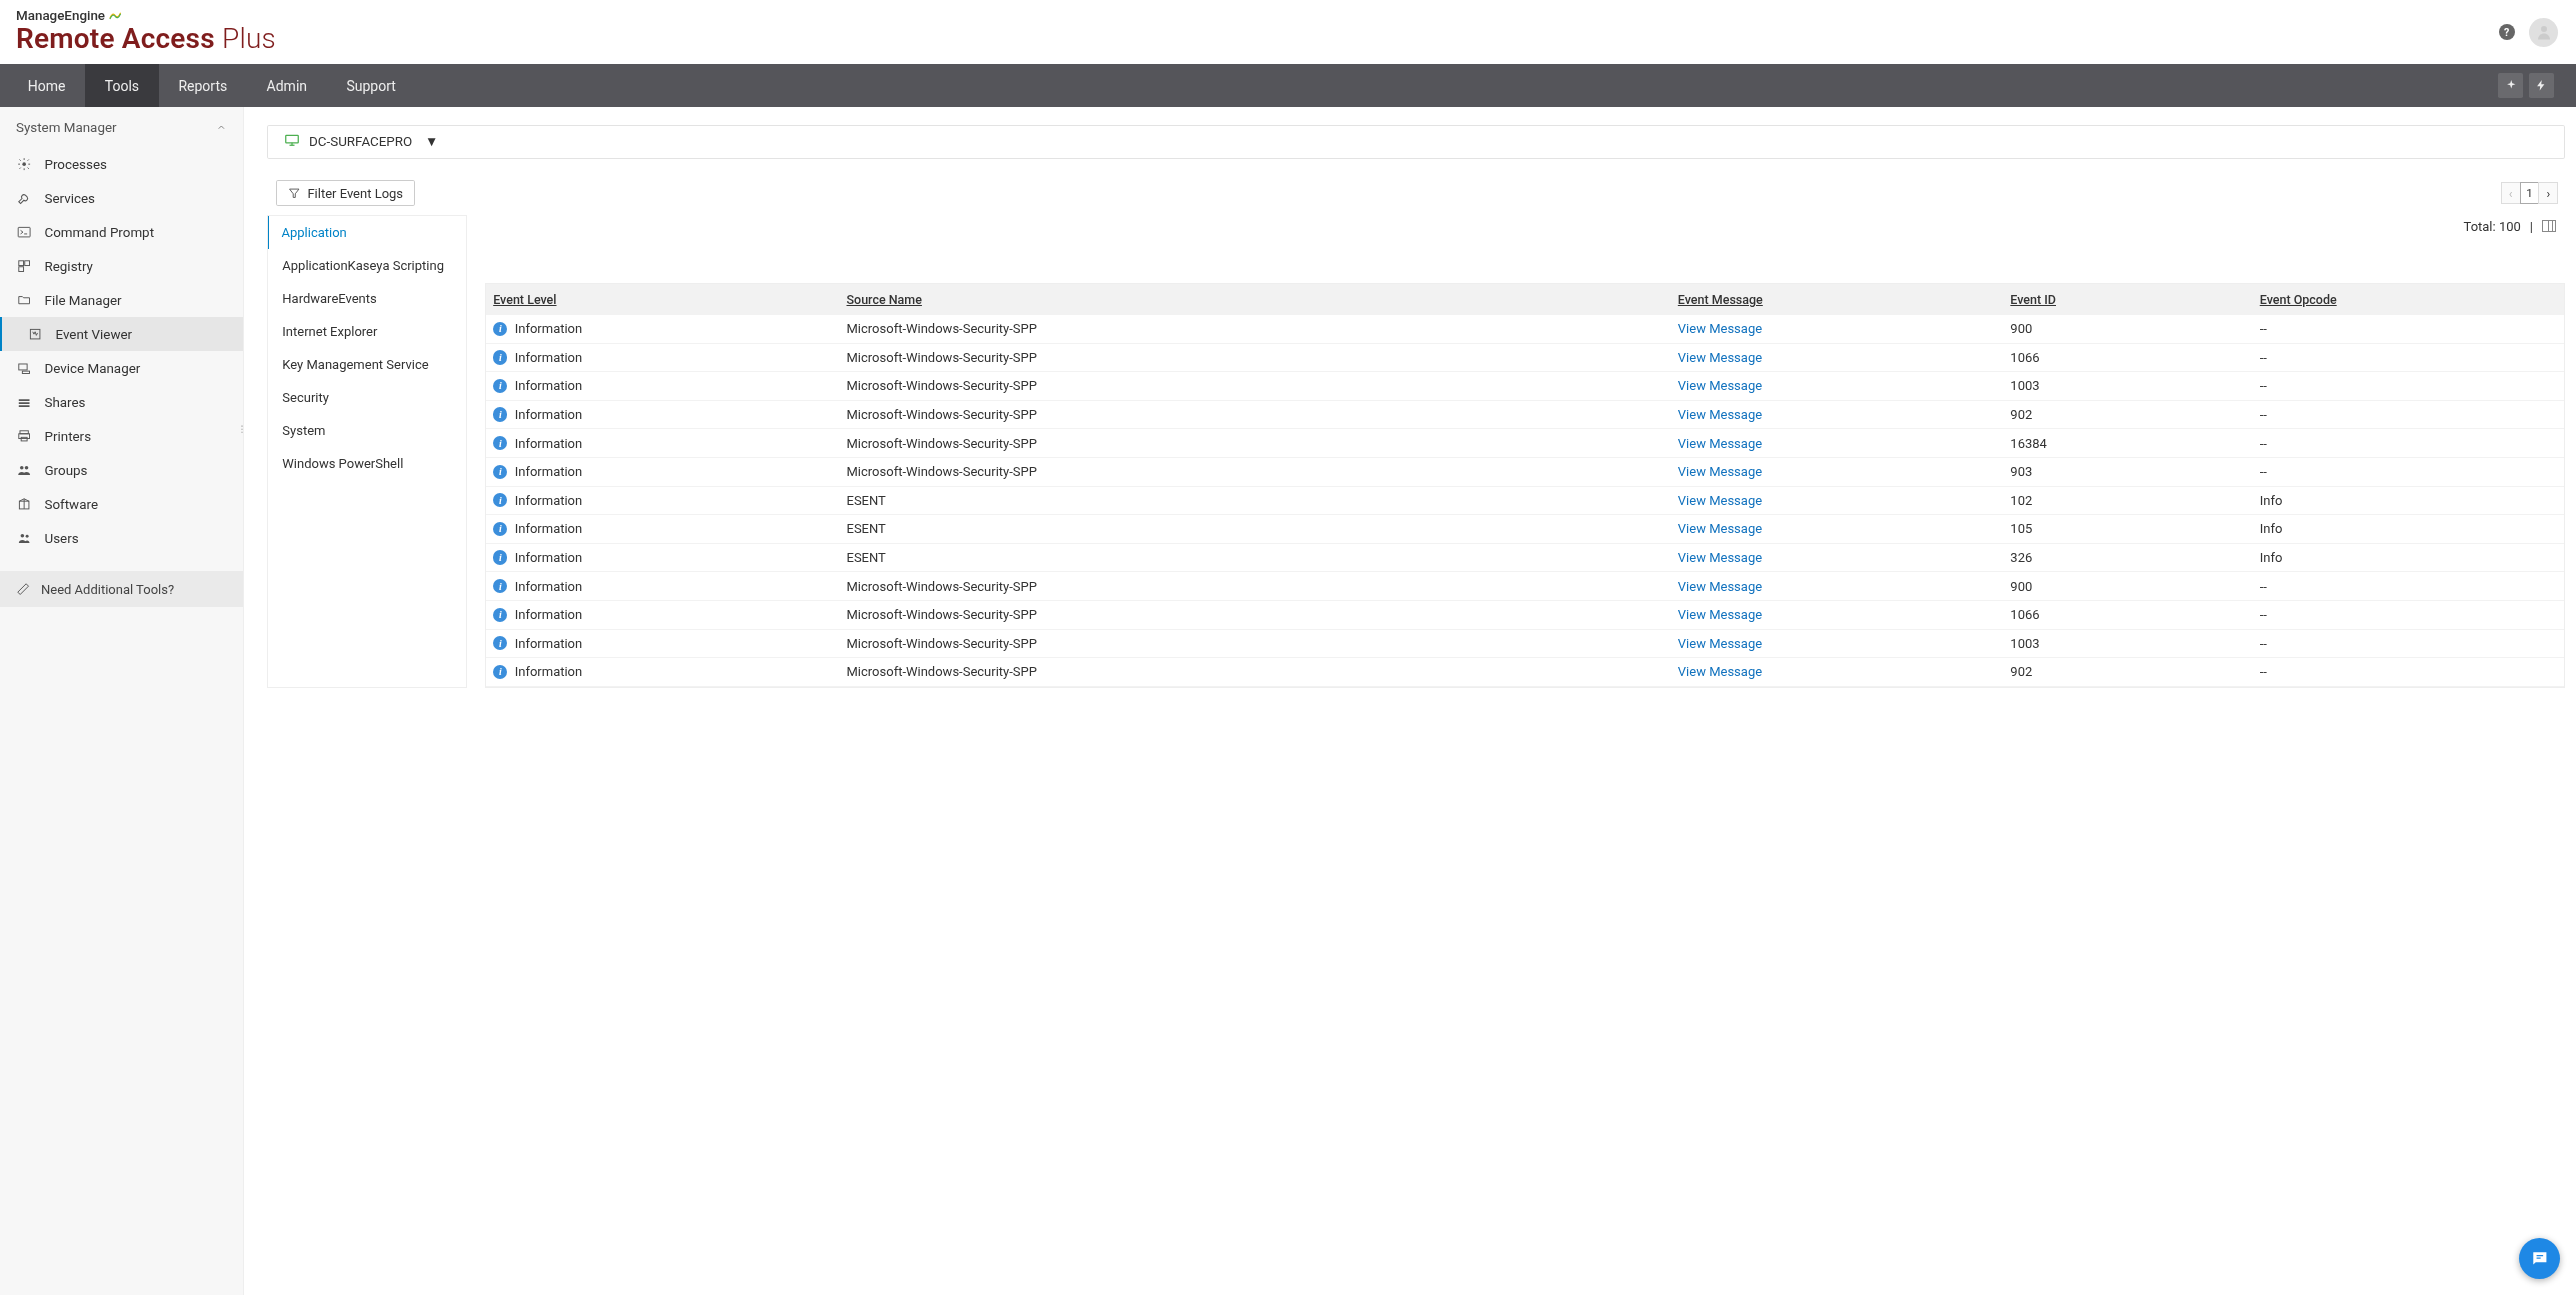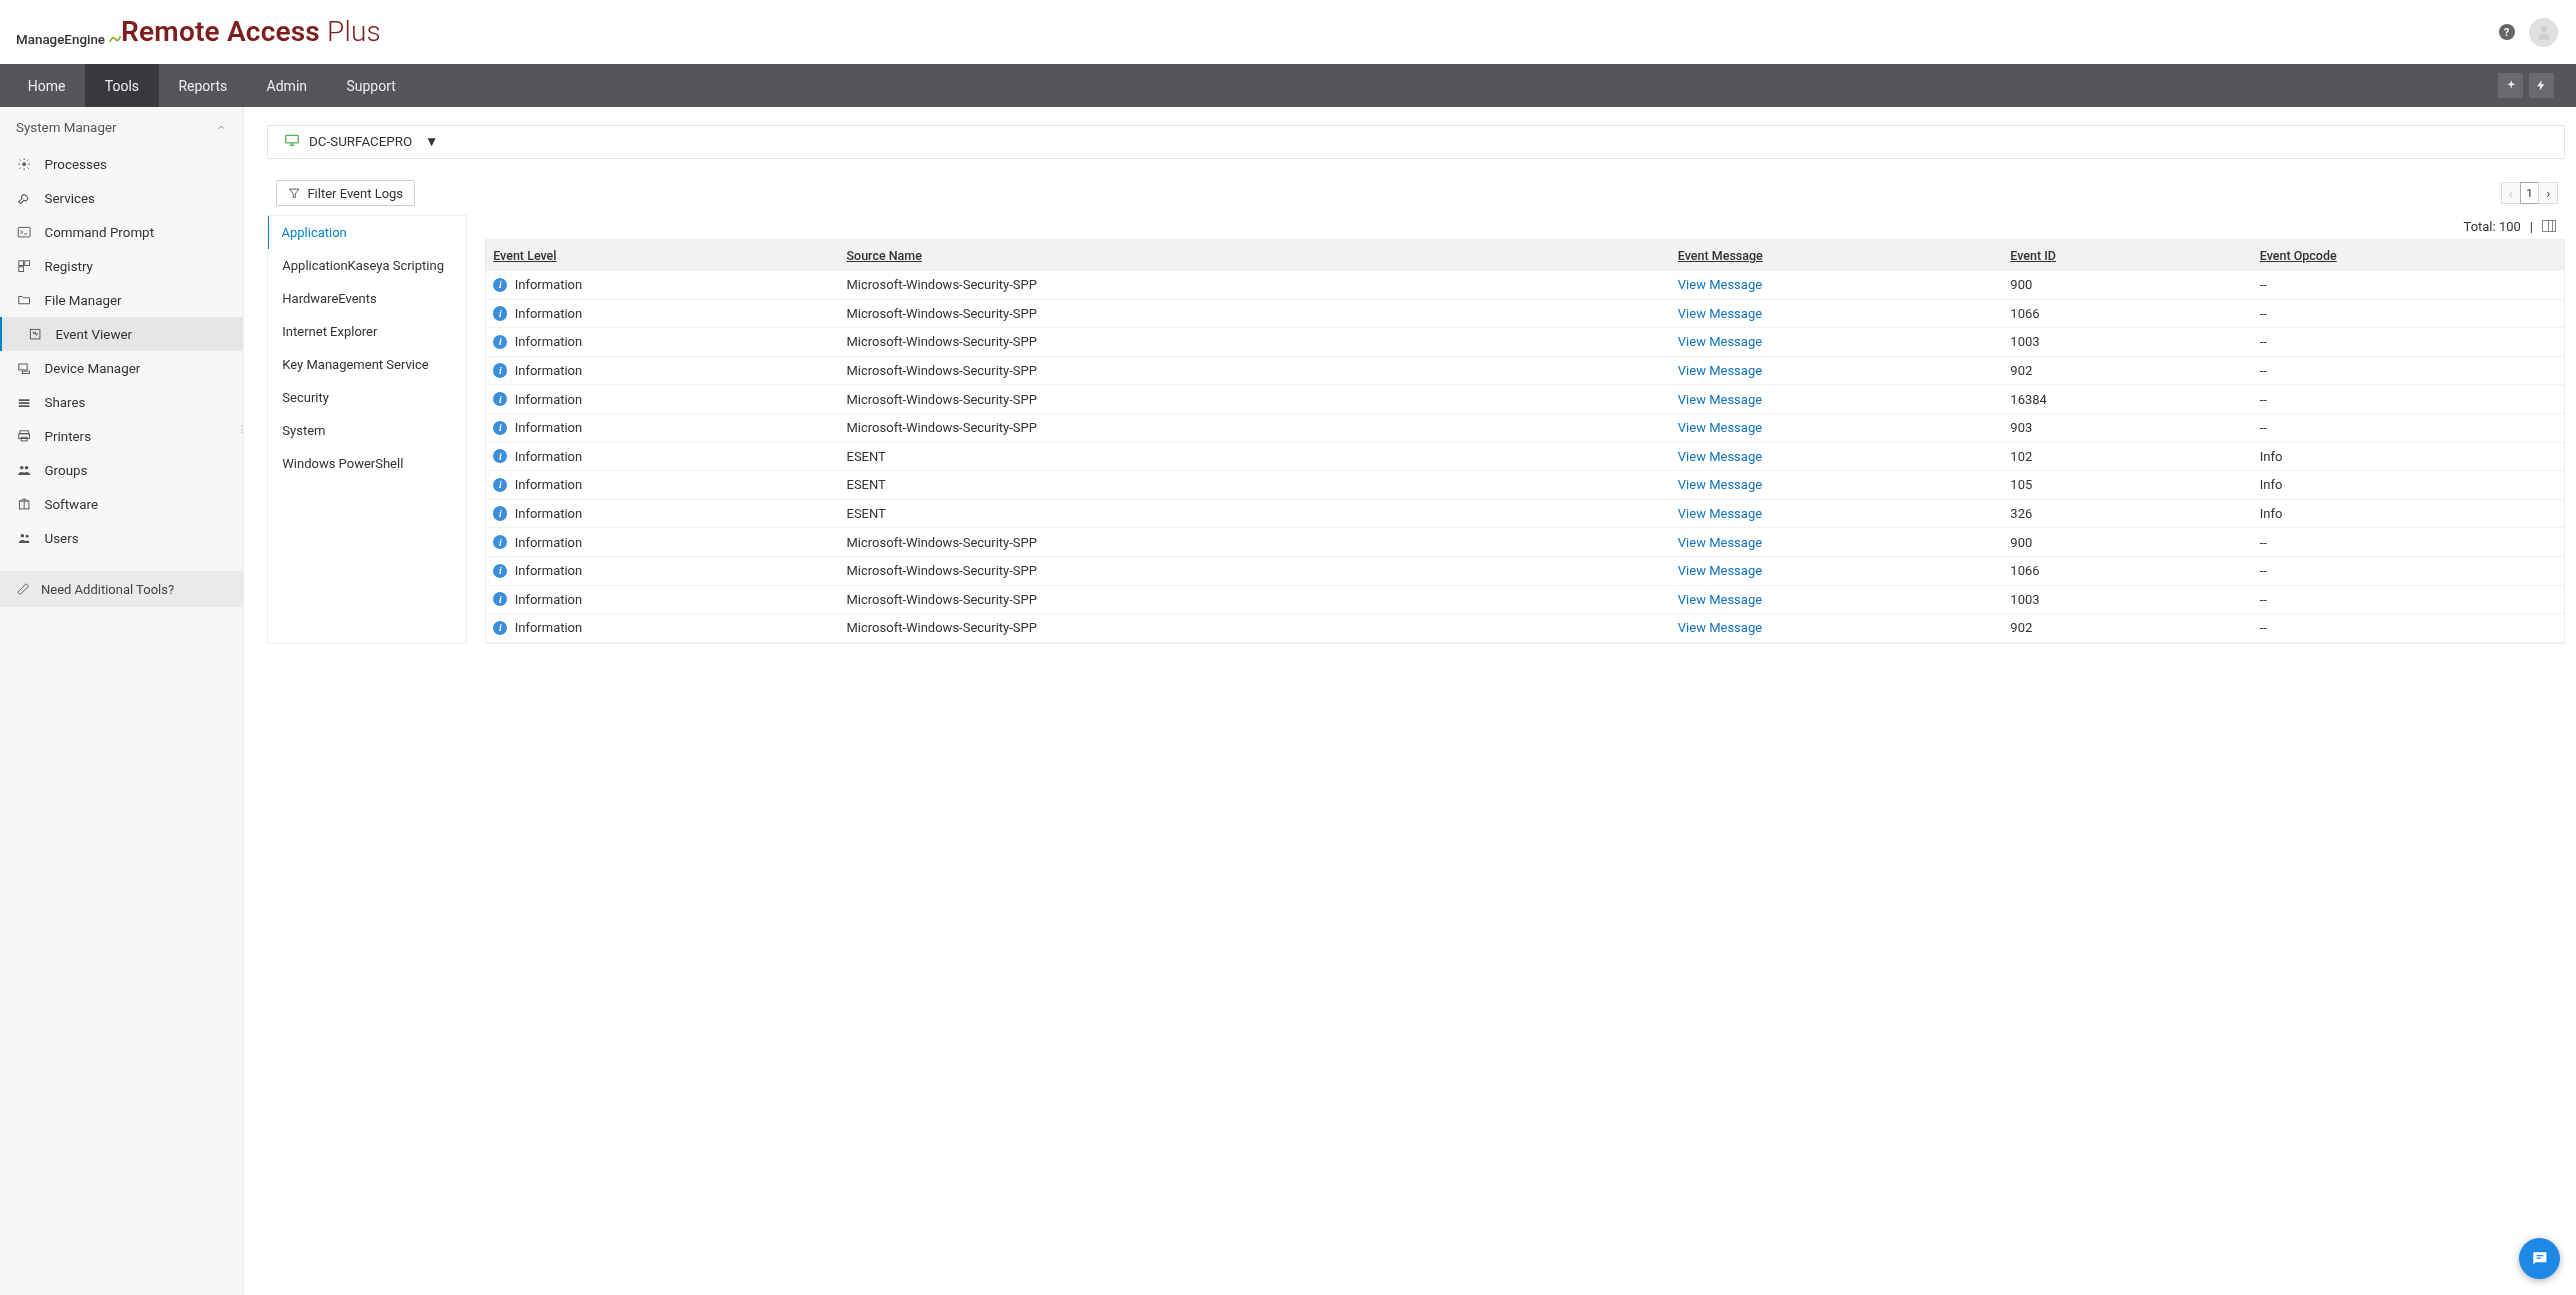--- a/index.html
+++ b/index.html
@@ -1,20 +1,20 @@
 <!DOCTYPE html>
 <html style="font-size:14.3px"><head>
 <meta charset="utf-8">
 <style>
   * { box-sizing: border-box; margin: 0; padding: 0; }
   body { font-family: -apple-system, BlinkMacSystemFont, "Segoe UI", Roboto, Arial, sans-serif; color: #333; background: #fff; font-size: 12.5px; }
   
   
   .header { height: 64px; background: #fff; display: flex; align-items: center; justify-content: space-between; padding: 0 18px 0 16px; }
-  .logo-wrap { display: flex; flex-direction: row; line-height: 1.1; align-items: flex-end; }
+  .logo-wrap { display: flex; flex-direction: column; line-height: 1.1; }
   .logo-top { font-size: 13.4px; color: #333; font-weight: 500; display: flex; align-items: center; gap: 3.6px; }
   .logo-top-gradient { font-size: 9.8px; }
   .logo-bottom { font-size: 28px; color: #7f1d1d; letter-spacing: 0.2px; }
   .logo-bottom b { font-weight: 600; }
   .header-right { display: flex; align-items: center; gap: 14.3px; }
   .help-icon { width: 16px; height: 16px; border-radius: 50%; background: #666; color: #fff; display: flex; align-items: center; justify-content: center; font-size: 10.7px; font-weight: bold; cursor: pointer; }
   .avatar { width: 29px; height: 29px; border-radius: 50%; background: #e0e0e0; display: flex; align-items: center; justify-content: center; }
   .avatar svg { width: 18px; height: 18px; fill: #ccc; }
   
   
@@ -50,21 +50,21 @@
   .pager-btn.disabled { color: #bbb; cursor: not-allowed; }
   .pager-num { width: 19.7px; height: 21.5px; border: 0.9px solid #aaa; display:flex; align-items:center; justify-content:center; font-size: 11.6px; margin: 0 -0.9px; }
   
   
   .body-panel { margin-top: 9px; display: flex; position: relative; }
   .categories-panel { width: 200px; border: 0.9px solid #eee; border-top: 0.9px solid #eee; }
   .category-item { padding: 9px 14.3px; font-size: 13px; cursor: pointer; }
   .category-item.active { color: #0083c7; border-left: 1.8px solid #0083c7; padding-left: 12.5px; }
   .category-item:not(.active) { color: #333; }
   
-  .table-area { flex: 1; margin-left: 18px; display:flex; flex-direction:column; }
+  .table-area { flex: 1; margin-left: 18px; display:flex; flex-direction:column;gap:44px; }
   .table-header-info { display:flex; justify-content:flex-end; align-items:center; gap: 9px; font-size: 13px; padding: 3.6px 9px 5.4px 0; }
   .table-header-info .cols-icon { width: 14.3px; height: 12.5px; border: 0.9px solid #888; display:inline-block; position:relative; cursor:pointer; }
   .table-header-info .cols-icon::before, .table-header-info .cols-icon::after { content:""; position:absolute; top:0; bottom:0; width:0.9px; background:#888; }
   .table-header-info .cols-icon::before { left: 4.5px; }
   .table-header-info .cols-icon::after { left: 9px; }
   
   .events-table { width: 100%; border: 0.9px solid #eee; border-collapse: collapse; display:block; overflow-y: auto; max-height: 411px; }
   .events-table thead { display: table; width: 100%; table-layout: fixed; background: #f2f2f2; text-decoration: underline; }
   .events-table tbody { display: block; width: 100%; }
   .events-table tbody tr { display: table; width: 100%; table-layout: fixed; border-bottom: 0.9px solid #f2f2f2; }

